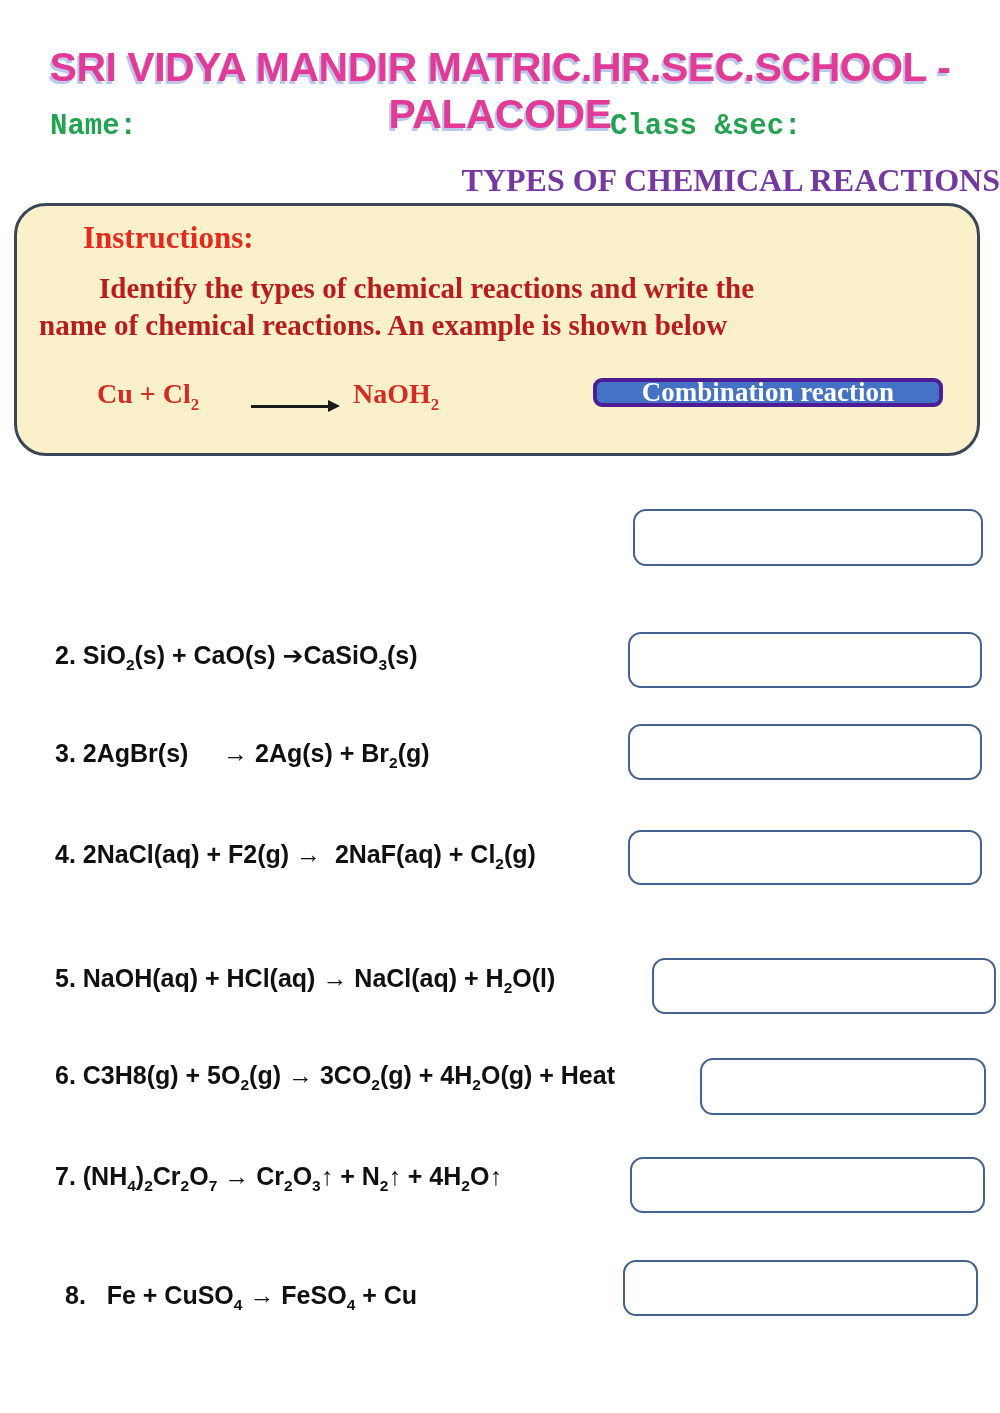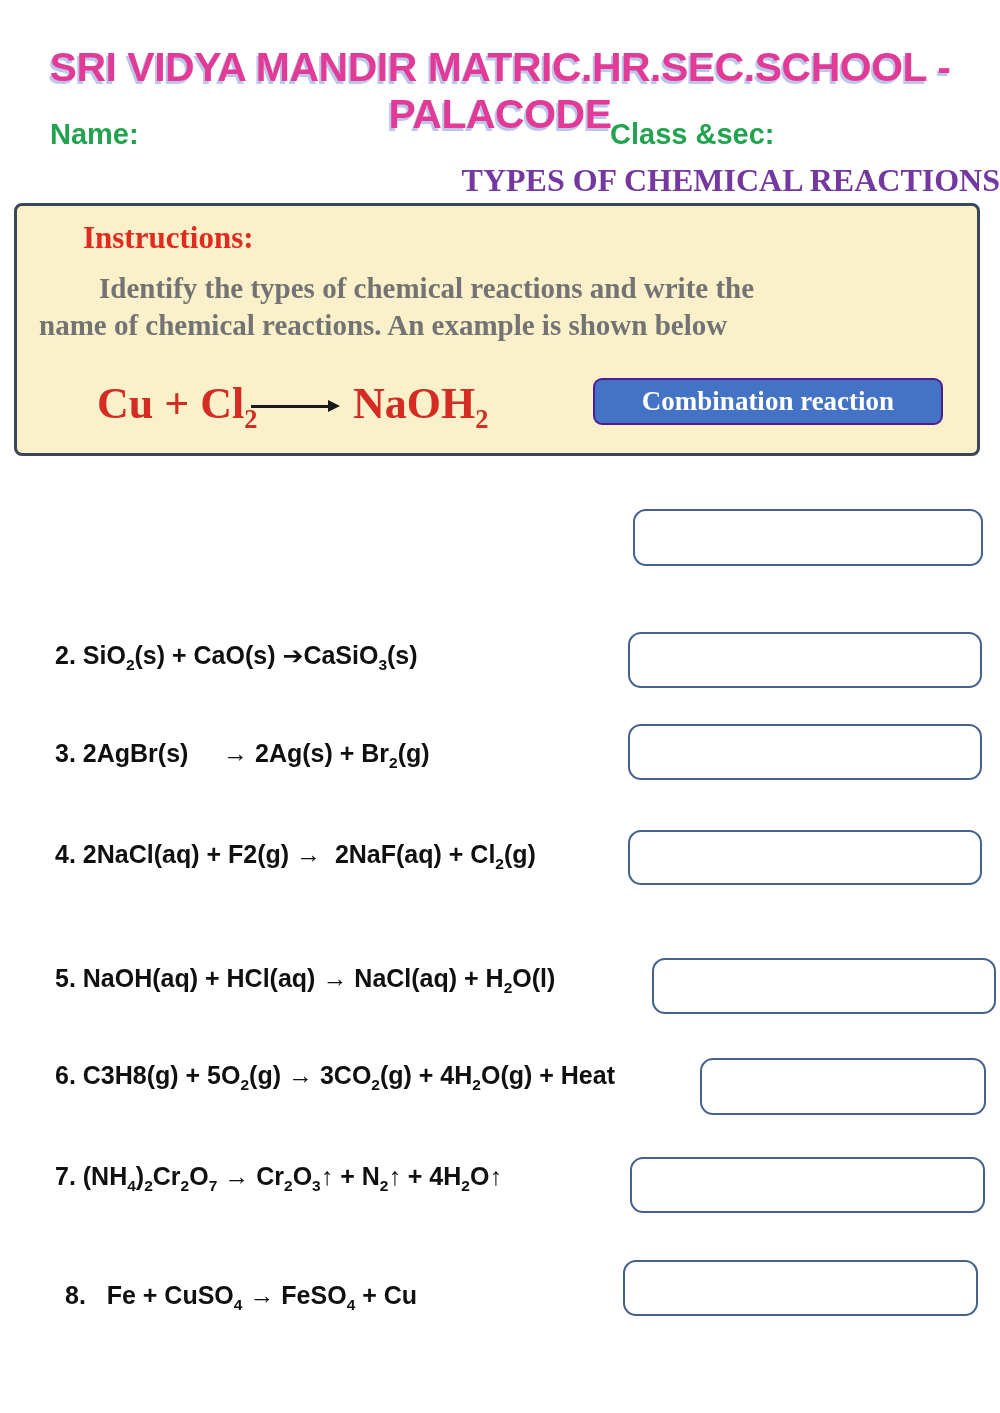--- a/index.html
+++ b/index.html
@@ -11,68 +11,68 @@
   
   .school-title {
     position:absolute; top:44px; left:0; width:100%;
     text-align:center; font-weight:bold; font-size:41px; letter-spacing:-0.5px;
     color:#e23a97;
     text-shadow:-2px 3px 0 #bcc6ea;
     font-family:"Liberation Sans", sans-serif;
   }
   .label-green {
     position:absolute; top:110px;
-    font-family:Liberation Sans, sans-serif; font-weight:bold;
-    font-size:29px; color:#22a34f;margin-top:8px;
+    font-family:Liberation Mono, monospace; font-weight:bold;
+    font-size:29px; color:#22a34f;
   }
   .name-label  { left:50px; }
   .class-label { left:610px; }
   .ws-title {
     position:absolute; top:162px; left:0; width:100%; text-align:right;
     font-family:"Liberation Serif", serif; font-weight:bold;
     font-size:32px; color:#7438a0;
   }
   
   .ibox {
     position:absolute; left:14px; top:203px; width:966px; height:253px;
-    background:#faf0ca; border:3px solid #3a4756; border-radius:8px;
+    background:#faf0ca; border:3px solid #3a4756; border-radius:32px;
     box-sizing:border-box;
   }
   .ihead {
     position:absolute; left:66px; top:14px;
     font-family:"Liberation Serif", serif; font-weight:bold;
     font-size:31px; color:#e32a1e;
   }
   .ibody {
     position:absolute; left:22px; top:64px; width:900px;
     font-family:"Liberation Serif", serif; font-weight:bold;
-    font-size:29px; line-height:37px; color:#737373;
+    font-size:29px; line-height:37px; color:#b91c1c;
   }
   .ibody .l1 { display:block; margin-left:60px; }
   .ibody .l2 { display:block; }
   .ex-eq {
     position:absolute; top:172px;
     font-family:"Liberation Serif", serif; font-weight:bold;
-    font-size:44px; color:#d42b23; white-space:pre;
+    font-size:28px; color:#d42b23; white-space:pre;
   }
   .ex-lhs { left:80px; }
   .ex-rhs { left:336px; }
   .ex-eq sub { font-size:60%; }
   .ex-arrow {
     position:absolute; left:234px; top:199px; width:78px; height:3px;
     background:#1a1a1a;
   }
   .ex-arrow::after {
     content:""; position:absolute; right:-11px; top:-5px;
     border-left:12px solid #1a1a1a;
     border-top:6.5px solid transparent; border-bottom:6.5px solid transparent;
   }
   .ex-btn {
-    position:absolute; left:576px; top:172px; width:350px; height:47px;
-    background:#4472c4; border:2px solid #4c1d95; border-radius:9px;
+    position:absolute; left:576px; top:172px; width:350px; height:29px;
+    background:#4472c4; border:4px solid #4c1d95; border-radius:9px;
     box-sizing:border-box; display:flex; align-items:center; justify-content:center;
     font-family:"Liberation Serif", serif; font-weight:bold;
     font-size:27px; color:#ffffff; cursor:pointer;
   }
   
   .qtext {
     position:absolute; left:55px;
     font-family:"Liberation Sans","DejaVu Sans",sans-serif; font-weight:bold;
     font-size:25px; color:#101010; white-space:pre;
   }

